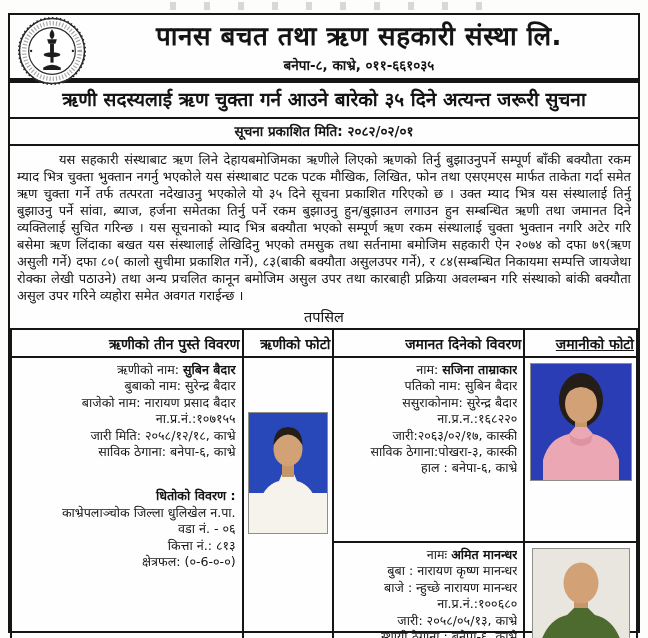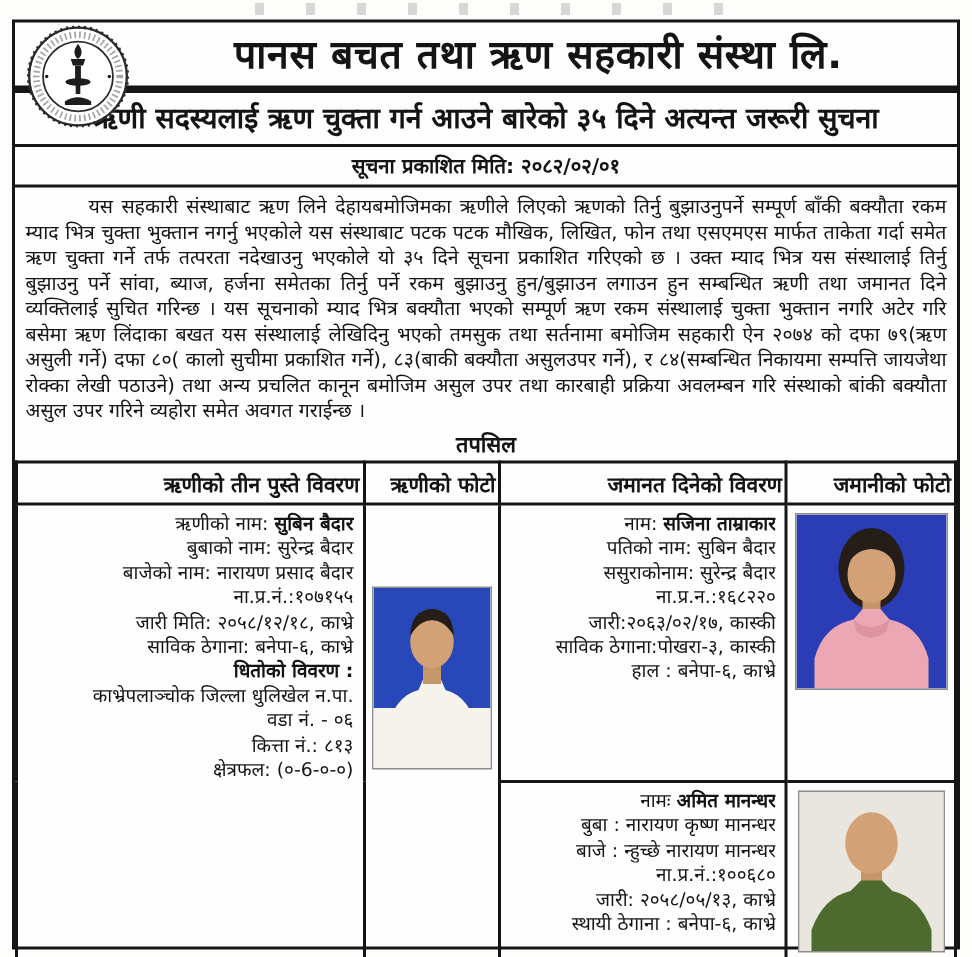--- a/index.html
+++ b/index.html
@@ -29,34 +29,34 @@
     border-bottom:2px solid #151515;
   }
   .date-row {
     text-align:center; font-size:13.5px; font-weight:600; padding:3px 0 4px;
     border-bottom:2px solid #151515;
   }
   .body-text {
     font-size:13px; line-height:17px; text-align:justify; padding:5px 7px 1px;
     text-indent:42px;
   }
-  .tapasil { text-align:center; font-weight:bold; font-size:14.5px; padding:1px 0 2px; }
+  .tapasil { text-align:center; font-weight:normal; font-size:14.5px; padding:1px 0 2px; }
   table.detail-table { width:100%; border-collapse:collapse; table-layout:fixed; flex:1; }
   .detail-table th, .detail-table td { border:2px solid #151515;text-align:right; }
   .detail-table th { font-size:14px; font-weight:bold; padding:3px 2px; height:28px; }
   .detail-table td { vertical-align:top; padding:4px 6px; font-size:12.6px; line-height:16.4px; }
   .detail-table .c1 { width:37%; }
   .detail-table .c2 { width:14.5%; }
   .detail-table .c3 { width:30.5%;border-radius:10px; }
-  .detail-table .c4 { width:18%; }
+  .detail-table .c4 { width:18%;text-decoration:underline; }
   tr.row1 > td { height:185px; }
   tr.row2 > td { height:117px; }
   td.borrower-cell, td.bphoto-cell { border-bottom:2px solid #151515; }
   .line { white-space:nowrap; overflow:hidden; }
-  .bold { font-weight:bold; }
+  .bold { font-weight:bold;margin-top:28px; }
   .photo { border:1px solid #8f8d88; background:#fff; display:block; }
   .photo svg { display:block; }
   .bphoto-wrap { padding-top:50px; display:flex; justify-content:center; }
   .gphoto-wrap { display:flex; justify-content:center; padding-top:1px; }
 </style>
 </head>
 <body>
 
 <div class="page">
   <div class="top-remnant"></div>
@@ -77,20 +77,21 @@
             <ellipse cx="35" cy="38.8" rx="8.6" ry="2.6"></ellipse>
             <rect x="33.4" y="40" width="3.2" height="7"></rect>
             <path d="M26,52 Q35,46.5 44,52 L44,54.6 L26,54.6 Z"></path>
             <circle cx="13.5" cy="35" r="1.2"></circle>
             <circle cx="56.5" cy="35" r="1.2"></circle>
           </g>
         </svg>
       </div>
       <div class="head-text">
         <div class="org-name">पानस बचत तथा ऋण सहकारी संस्था लि.</div>
+        <div class="org-address">बनेपा-८, काभ्रे, ०११-६६१०३५</div>
       </div>
     </div>
 
     <div class="banner">ऋणी सदस्यलाई ऋण चुक्ता गर्न आउने बारेको ३५ दिने अत्यन्त जरूरी सुचना</div>
 
     <div class="date-row">सूचना प्रकाशित मिति: २०८२/०२/०१</div>
 
     <div class="body-text">यस सहकारी संस्थाबाट ऋण लिने देहायबमोजिमका ऋणीले लिएको ऋणको तिर्नु बुझाउनुपर्ने सम्पूर्ण बाँकी बक्यौता रकम म्याद भित्र चुक्ता भुक्तान नगर्नु भएकोले यस संस्थाबाट पटक पटक मौखिक, लिखित, फोन तथा एसएमएस मार्फत ताकेता गर्दा समेत ऋण चुक्ता गर्ने तर्फ तत्परता नदेखाउनु भएकोले यो ३५ दिने सूचना प्रकाशित गरिएको छ । उक्त म्याद भित्र यस संस्थालाई तिर्नु बुझाउनु पर्ने सांवा, ब्याज, हर्जना समेतका तिर्नु पर्ने रकम बुझाउनु हुन/बुझाउन लगाउन हुन सम्बन्धित ऋणी तथा जमानत दिने व्यक्तिलाई सुचित गरिन्छ । यस सूचनाको म्याद भित्र बक्यौता भएको सम्पूर्ण ऋण रकम संस्थालाई चुक्ता भुक्तान नगरि अटेर गरि बसेमा ऋण लिंदाका बखत यस संस्थालाई लेखिदिनु भएको तमसुक तथा सर्तनामा बमोजिम सहकारी ऐन २०७४ को दफा ७९(ऋण असुली गर्ने) दफा ८०( कालो सुचीमा प्रकाशित गर्ने), ८३(बाकी बक्यौता असुलउपर गर्ने), र ८४(सम्बन्धित निकायमा सम्पत्ति जायजेथा रोक्का लेखी पठाउने) तथा अन्य प्रचलित कानून बमोजिम असुल उपर तथा कारबाही प्रक्रिया अवलम्बन गरि संस्थाको बांकी बक्यौता असुल उपर गरिने व्यहोरा समेत अवगत गराईन्छ ।</div>
 
     <div class="tapasil">तपसिल</div>

